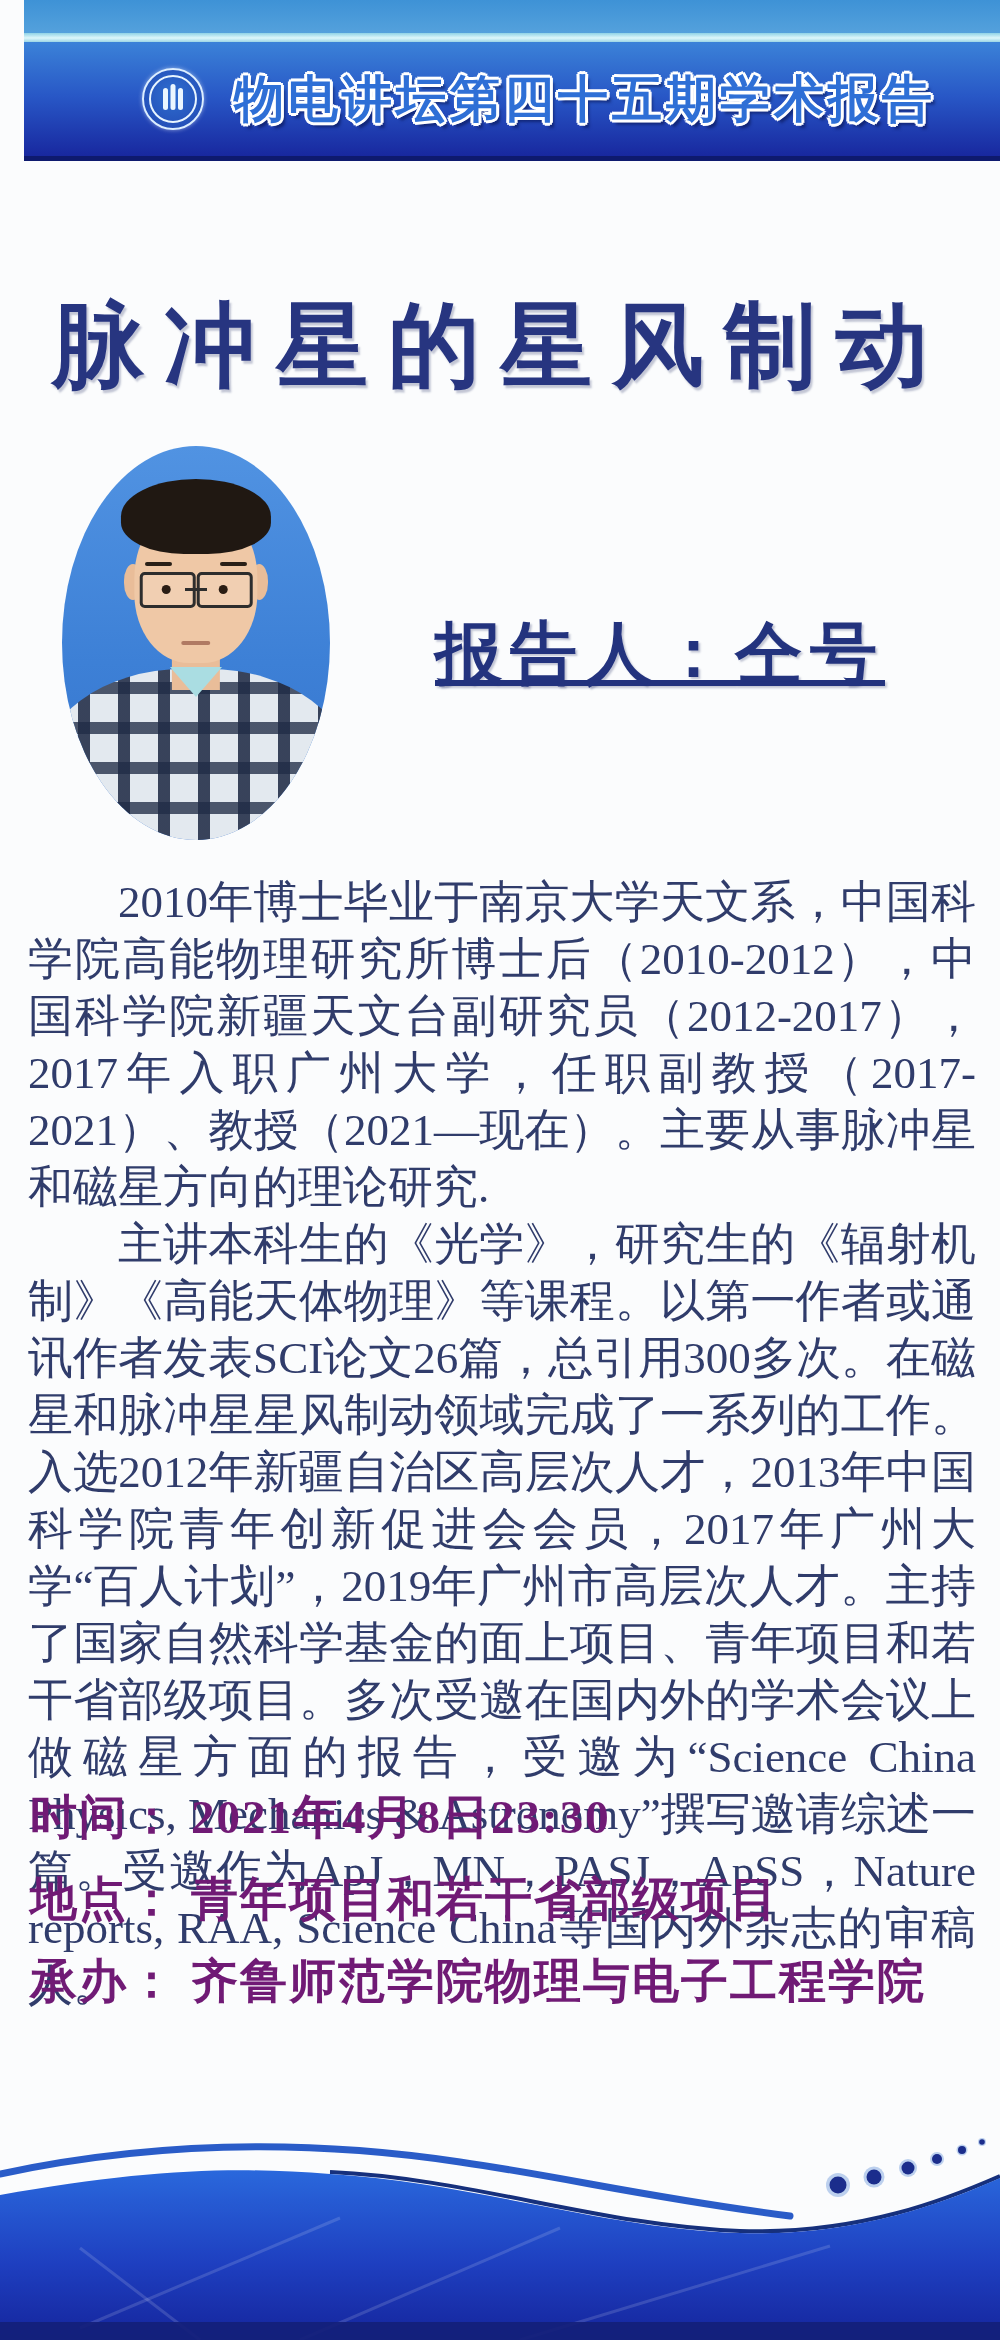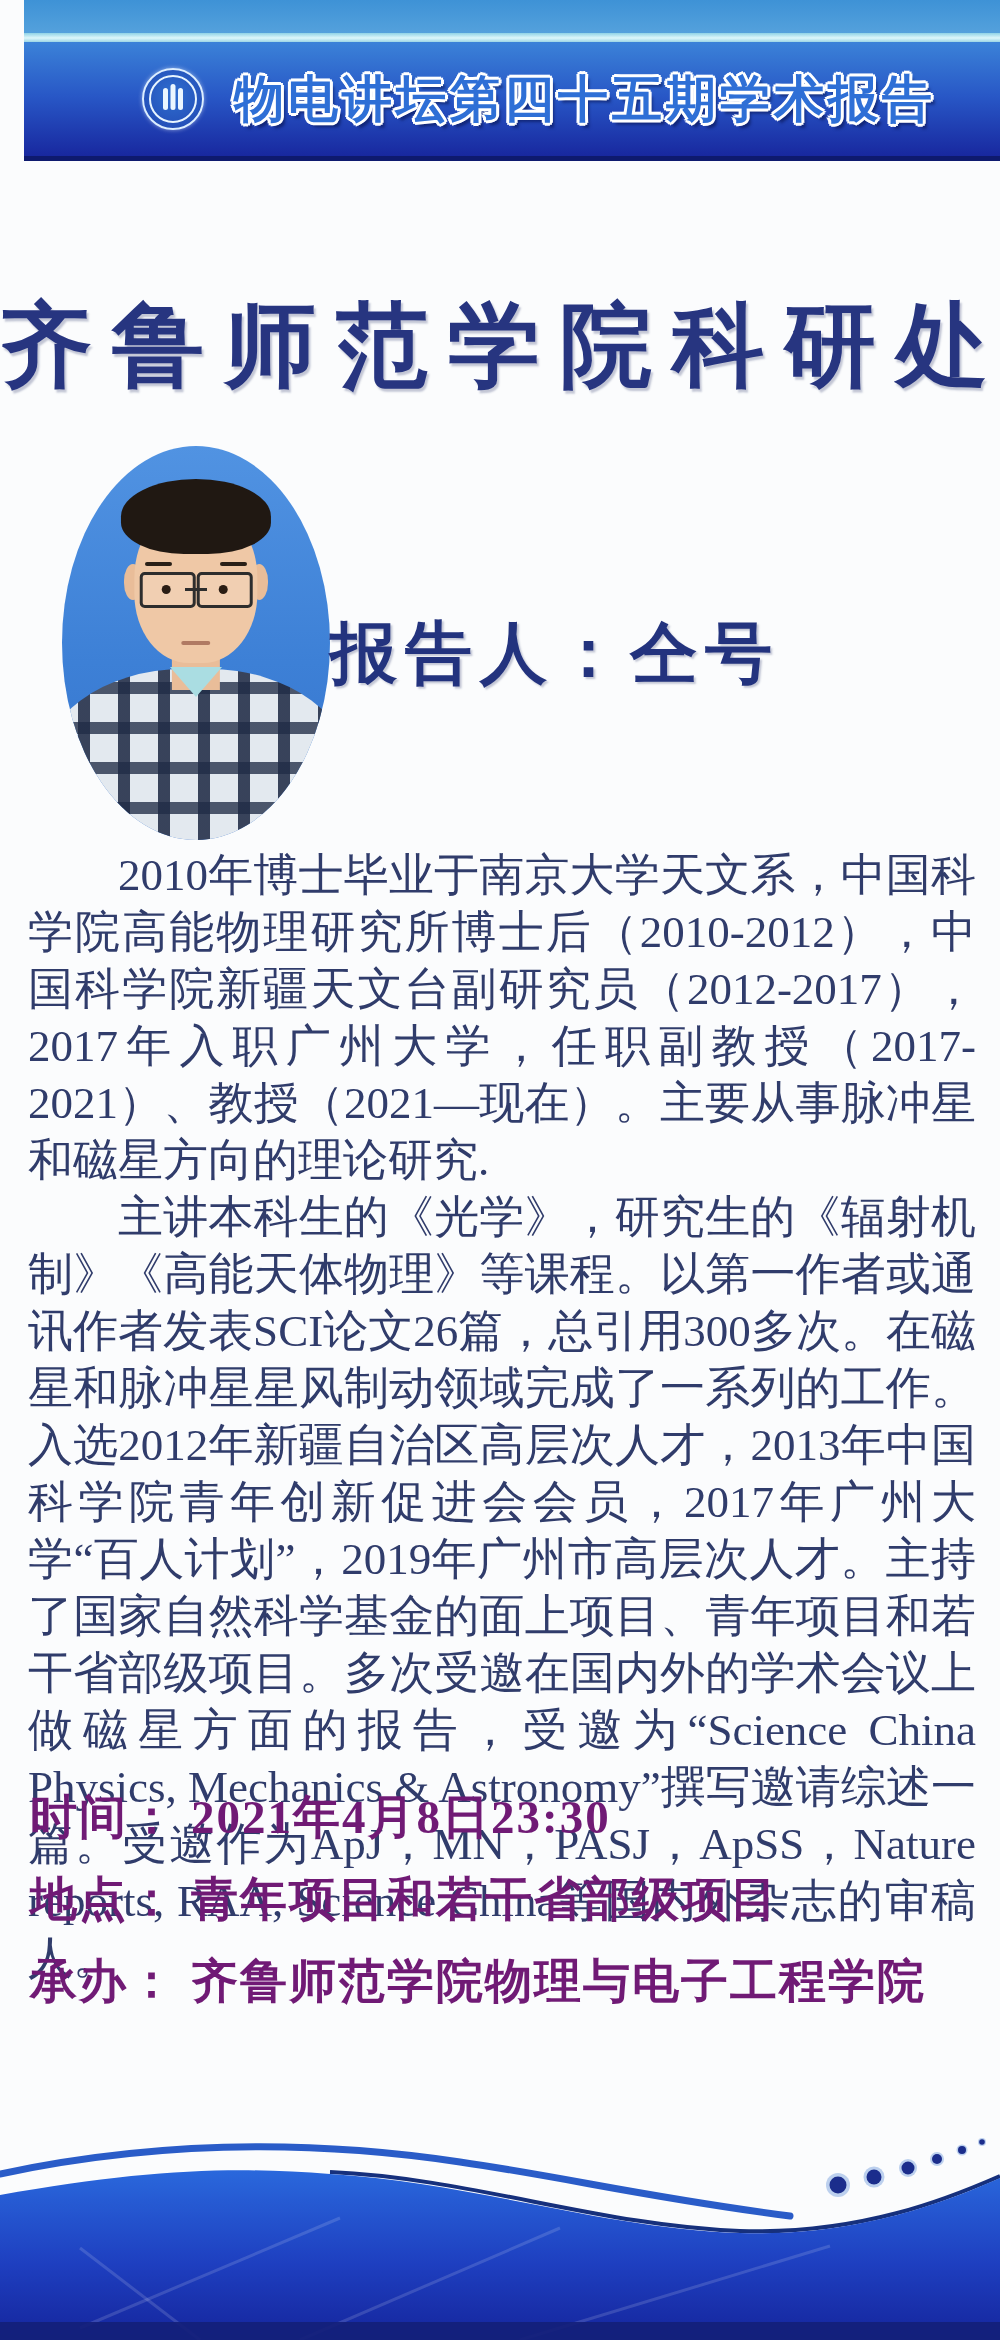--- a/index.html
+++ b/index.html
@@ -91,27 +91,28 @@
   .photo .brow-left,.photo .brow-right{
     position:absolute;top:29.5%;width:10%;height:4px;background:#2a2017;border-radius:2px;
   }
   .photo .brow-left{left:31%;} .photo .brow-right{right:31%;}
   .photo .mouth{
     position:absolute;left:50%;transform:translateX(-50%);top:49.5%;width:11%;height:4px;
     background:#b07a63;border-radius:3px;
   }
   
   .speaker{
-    position:absolute;left:330px;top:608px;width:660px;white-space:nowrap;
+    position:absolute;left:330px;top:608px;width:660px;text-align:center;white-space:nowrap;
     font-size:67px;font-weight:900;color:#23337e;letter-spacing:8px;
     text-shadow:2px 2px 2px rgba(25,35,90,.25);
+    text-decoration:underline;
   }
   
   .bio{
-    position:absolute;left:28px;top:847px;width:948px;
+    position:absolute;left:28px;top:874px;width:948px;
     font-size:45px;line-height:57px;color:#303c6b;text-align:justify;
   }
   .bio p{margin:0;text-indent:2em;}
   
   .details{position:absolute;left:30px;top:1786px;}
   .detail-row{
     display:flex;align-items:baseline;height:56px;margin-bottom:26px;white-space:nowrap;
     font-size:47px;font-weight:bold;color:#701a75;letter-spacing:2px;
   }
   .detail-row .value{margin-left:14px;}
@@ -130,21 +131,21 @@
       <svg viewBox="0 0 58 58">
         <rect x="19" y="18" width="5" height="22" rx="2.5" fill="#eaf6ff"></rect>
         <rect x="26.5" y="14" width="5" height="26" rx="2.5" fill="#eaf6ff"></rect>
         <rect x="34" y="18" width="5" height="22" rx="2.5" fill="#eaf6ff"></rect>
       </svg>
     </div>
     <div class="banner-title">物电讲坛第四十五期学术报告</div>
   </div>
 </div>
 
-<div class="main-title">齐鲁师范学院科研处</div>
+<div class="main-title">脉冲星的星风制动</div>
 
 <div class="photo">
   <div class="shirt"></div>
   <div class="neck"></div>
   <div class="collar"></div>
   <div class="ear-left"></div>
   <div class="ear-right"></div>
   <div class="face"></div>
   <div class="hair"></div>
   <div class="brow-left"></div>

